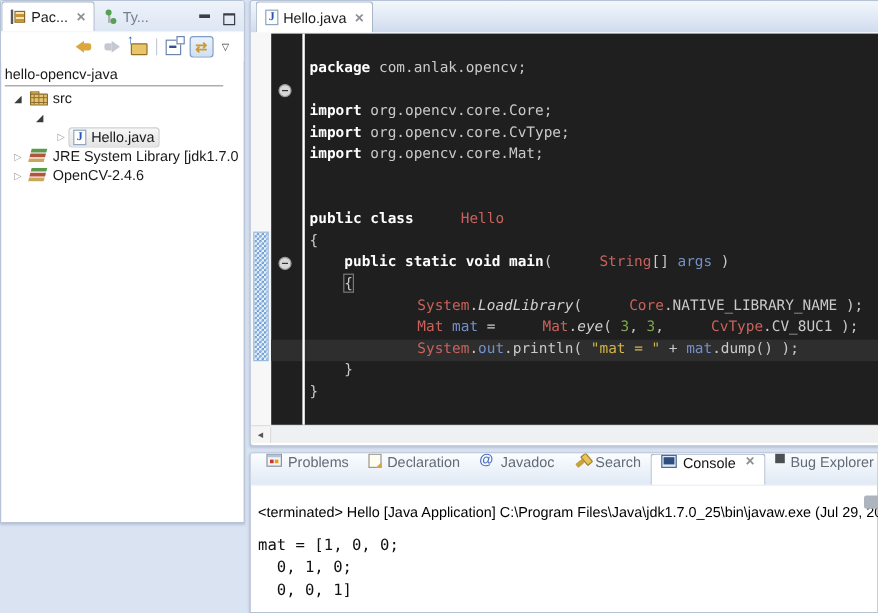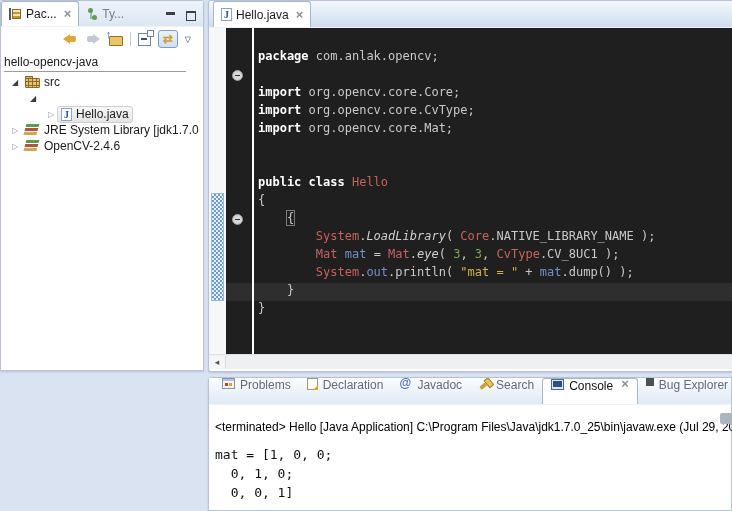--- a/index.html
+++ b/index.html
@@ -8,21 +8,21 @@
 
   
   .panel{position:absolute;background:#fff;border:1px solid #b6c3d6;box-shadow:0 1px 2px rgba(90,110,140,.25);box-sizing:border-box;}
   .tabstrip{display:flex;align-items:stretch;height:25px;background:linear-gradient(#fbfdfe,#e0e9f5);border-bottom:1px solid #eef3fa;}
   .tab{display:flex;align-items:center;gap:4px;padding:0 7px;color:#75808f;cursor:default;white-space:nowrap;}
   .tab.active{background:#fff;border:1px solid #a9b6c8;border-bottom:none;border-radius:3px 3px 0 0;color:#1c1c1c;}
   .close{color:#8a8f96;font-size:13px;font-weight:bold;line-height:10px;margin-left:3px;}
   .ic{display:inline-block;position:relative;vertical-align:middle;}
 
   
-  #left-panel{left:0;top:0;width:204px;height:371px;border-radius:3px 3px 0 0;}
+  #left-panel{left:0;top:0;width:204px;height:436px;border-radius:3px 3px 0 0;}
   #left-panel .tabstrip{background:linear-gradient(#eef3fb,#dde6f3);}
   .winbtns{margin-left:auto;display:flex;align-items:center;gap:9px;padding-right:7px;}
   .wbtn{display:inline-block;width:11px;height:10px;position:relative;}
   .ic-min{width:11px;height:10px;}
   .ic-min::before{content:"";position:absolute;left:1px;top:1px;width:9px;height:3px;background:#3a3f46;}
   .ic-max{width:11px;height:10px;}
   .ic-max::before{content:"";position:absolute;left:1px;top:0;width:8px;height:7px;border:1px solid #3a3f46;border-top:2px solid #3a3f46;}
 
   .toolbar{display:flex;align-items:center;justify-content:flex-end;gap:7px;height:24px;padding-right:12px;background:#fff;}
   .nav{position:relative;width:16px;height:12px;}
@@ -80,21 +80,21 @@
   .codewrap{position:relative;flex:1;background:#1f1f1f;display:flex;}
   .current-line-bar{position:absolute;left:0;right:0;height:18px;background:#2e2e2e;}
   .fold-gutter{width:26px;flex:none;position:relative;}
   .fold-icon{position:absolute;left:6px;width:11px;height:11px;border-radius:50%;background:#d7d7d7;border:1px solid #9a9a9a;box-sizing:border-box;}
   .fold-icon::after{content:"";position:absolute;left:2px;top:4px;width:5px;height:1px;background:#333;}
   .gutter-sep{width:2px;background:#fff;flex:none;z-index:1;}
   .code{flex:1;padding:19px 0 0 4px;font-family:"DejaVu Sans Mono",monospace;font-size:12px;line-height:18px;position:relative;}
   .cl{height:18px;white-space:pre;}
   .tk-kw{color:#ffffff;font-weight:bold;}
   .tk-def{color:#c9c9c9;}
-  .tk-type{color:#c8625c;}
+  .tk-type{color:#c8625c;margin-left:32px;}
   .tk-var{color:#7390c8;}
   .tk-num{color:#7fa650;}
   .tk-str{color:#cfb549;}
   .tk-ital{color:#cfcfcf;font-style:italic;}
   .tk-brk{color:#c9c9c9;outline:1px solid #7a7a7a;}
   .hscroll{height:14px;background:#eef0f2;border-top:1px solid #e0e0e0;display:flex;align-items:center;}
   .hscroll .sbtn{width:16px;height:13px;text-align:center;font-size:9px;color:#555;line-height:13px;background:#f5f5f5;border-right:1px solid #ddd;}
 
   
   #console-panel{left:208px;top:377px;width:524px;height:134px;border-radius:3px 0 0 0;}
@@ -211,20 +211,21 @@
         <div class="code" id="code-area">
             <div class="cl"><span class="tk-kw">package</span><span class="tk-def"> com.anlak.opencv;</span></div>
             <div class="cl"></div>
             <div class="cl"><span class="tk-kw">import</span><span class="tk-def"> org.opencv.core.Core;</span></div>
             <div class="cl"><span class="tk-kw">import</span><span class="tk-def"> org.opencv.core.CvType;</span></div>
             <div class="cl"><span class="tk-kw">import</span><span class="tk-def"> org.opencv.core.Mat;</span></div>
             <div class="cl"></div>
             <div class="cl"></div>
             <div class="cl"><span class="tk-kw">public class</span><span class="tk-def"> </span><span class="tk-type">Hello</span></div>
             <div class="cl"><span class="tk-def">{</span></div>
+            <div class="cl"><span class="tk-def">    </span><span class="tk-kw">public static void main</span><span class="tk-def">( </span><span class="tk-type">String</span><span class="tk-def">[] </span><span class="tk-var">args</span><span class="tk-def"> )</span></div>
             <div class="cl"><span class="tk-def">    </span><span class="tk-brk">{</span></div>
             <div class="cl"><span class="tk-def">        </span><span class="tk-type">System</span><span class="tk-def">.</span><span class="tk-ital">LoadLibrary</span><span class="tk-def">( </span><span class="tk-type">Core</span><span class="tk-def">.NATIVE_LIBRARY_NAME );</span></div>
             <div class="cl"><span class="tk-def">        </span><span class="tk-type">Mat</span><span class="tk-def"> </span><span class="tk-var">mat</span><span class="tk-def"> = </span><span class="tk-type">Mat</span><span class="tk-def">.</span><span class="tk-ital">eye</span><span class="tk-def">( </span><span class="tk-num">3</span><span class="tk-def">, </span><span class="tk-num">3</span><span class="tk-def">, </span><span class="tk-type">CvType</span><span class="tk-def">.CV_8UC1 );</span></div>
             <div class="cl"><span class="tk-def">        </span><span class="tk-type">System</span><span class="tk-def">.</span><span class="tk-var">out</span><span class="tk-def">.println( </span><span class="tk-str">"mat = "</span><span class="tk-def"> + </span><span class="tk-var">mat</span><span class="tk-def">.dump() );</span></div>
             <div class="cl"><span class="tk-def">    }</span></div>
             <div class="cl"><span class="tk-def">}</span></div>
           </div>
       </div>
     </div>
     <div class="hscroll">

